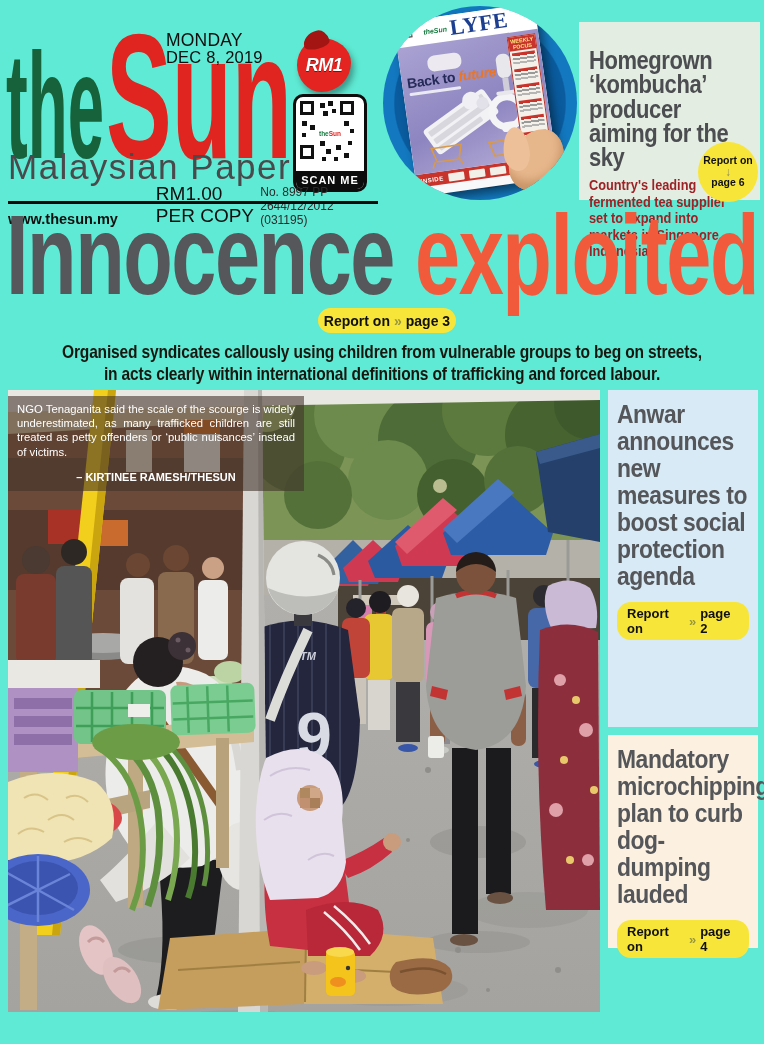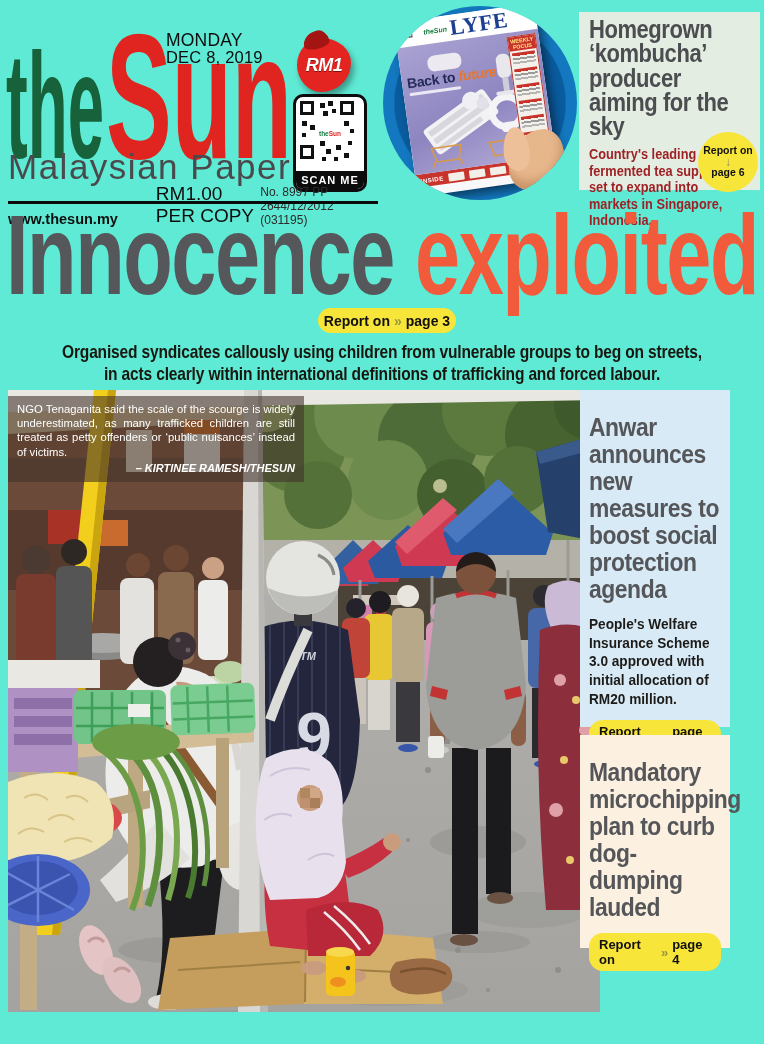--- a/index.html
+++ b/index.html
@@ -56,22 +56,22 @@
   .side-items div{height:14px;margin:2px 2px 0 2px;background:linear-gradient(#c8342c 0 3px,transparent 3px 5px,#9a9a9a 5px 7px,transparent 7px 9px,#b5b5b5 9px 11px,transparent 11px);}
   .mag-foot{height:13px;background:#c8342c;display:flex;align-items:center;gap:5px;padding:0 5px;}
   .mag-foot span{color:#fff;font-weight:bold;font-size:6px;letter-spacing:.5px;}
   .foot-cell{width:16px;height:8px;background:#f2efe8;border-radius:1px;}
   .hand{position:absolute;right:14px;bottom:8px;width:52px;height:64px;background:#e7b78c;
        border-radius:55% 45% 58% 42%/60% 50% 50% 40%;transform:rotate(18deg);box-shadow:inset -6px -8px 10px #c99468;}
   .hand::before{content:"";position:absolute;left:-10px;top:6px;width:26px;height:44px;background:#eec09a;
        border-radius:50% 50% 45% 55%/60% 60% 40% 40%;transform:rotate(-24deg);}
 
   
-  .kombucha{position:absolute;left:579px;top:12px;width:181px;height:178px;background:#e4ede2;
-       padding:5px 10px;box-sizing:border-box;}
+  .kombucha{position:absolute;left:579px;top:22px;width:181px;height:178px;background:#e4ede2;
+       padding:26px 10px;box-sizing:border-box;}
   .kombucha h2{margin:0;font-size:25px;line-height:.97;color:#4c4d50;letter-spacing:-.5px;}
   .kombucha .stand{margin-top:8px;font-weight:bold;font-size:14.5px;line-height:1.14;color:#9e2125;width:150px;}
   .round-badge{position:absolute;right:2px;bottom:-2px;width:60px;height:60px;border-radius:50%;background:#f8e53a;
        display:flex;flex-direction:column;align-items:center;justify-content:center;text-align:center;
        font-weight:bold;font-size:10.5px;line-height:1.08;color:#111;}
   .round-badge .arrow{color:#8e8e5a;font-size:12px;line-height:.9;font-weight:bold;}
 
   
   .cx88{display:inline-block;transform:scaleX(.88);transform-origin:0 0;width:113.6%;}
   .cx84c{display:block;transform:scaleX(.84);transform-origin:50% 0;}
@@ -83,24 +83,24 @@
   .pill .chev{color:#98973f;font-weight:bold;}
   .pill-main{position:absolute;left:318px;top:308px;width:138px;height:25px;font-size:14px;}
   .standfirst{position:absolute;left:0;top:341px;width:764px;text-align:center;font-weight:bold;
        font-size:18.5px;line-height:1.2;color:#18170f;letter-spacing:-.2px;}
 
   
   .photo{position:absolute;left:8px;top:390px;width:592px;height:622px;background:#a9a8a4;overflow:hidden;}
   .photo svg{display:block;width:100%;height:100%;}
   .caption{position:absolute;left:0;top:6px;width:278px;background:rgba(64,49,40,.58);color:#fff;
        padding:6px 9px;font-size:11.3px;line-height:1.26;text-align:justify;}
-  .caption .credit{font-weight:bold;font-style:italic;font-size:11px;text-align:right;margin-top:3px;}
+  .caption .credit{font-weight:bold;font-size:11px;text-align:center;margin-top:12px;}
 
   
-  .sbox{position:absolute;left:580px;width:150px;box-sizing:border-box;padding:24px 9px;}
+  .sbox{position:absolute;left:608px;width:150px;box-sizing:border-box;padding:11px 9px;}
   .sbox1{top:390px;height:337px;background:#d8eaf6;}
   .sbox2{top:735px;height:213px;background:#fcf1e1;}
   .sbox h2{margin:0;font-size:26px;line-height:1.04;color:#55565a;letter-spacing:-.5px;}
   .sbox .stand{margin-top:12px;font-weight:bold;font-size:15.5px;line-height:1.2;color:#1c1b18;}
   .sbox .pill{margin:12px auto 0;width:fit-content;padding:4px 10px;font-size:13px;}
 </style>
 </head>
 <body>
 
 <div class="page">
@@ -581,21 +581,20 @@
     </svg>
 
     <div class="caption">
       <span>NGO Tenaganita said the scale of the scourge is widely underestimated, as many trafficked children are still treated as petty offenders or ‘public nuisances’ instead of victims.</span>
       <div class="credit">– KIRTINEE RAMESH/THESUN</div>
     </div>
   </div>
 
   <div class="sbox sbox1">
     <h2><span class="cx88">Anwar announces new measures to boost social protection agenda</span></h2>
-    <div class="stand"><span class="cx88">People's Welfare Insurance Scheme 3.0 approved with initial allocation of RM20 million.</span></div>
     <div class="pill">
       <span>Report on</span>
       <span class="chev">»</span>
       <span>page 2</span>
     </div>
   </div>
 
   <div class="sbox sbox2">
     <h2><span class="cx88">Mandatory microchipping plan to curb dog-dumping lauded</span></h2>
     <div class="pill">

